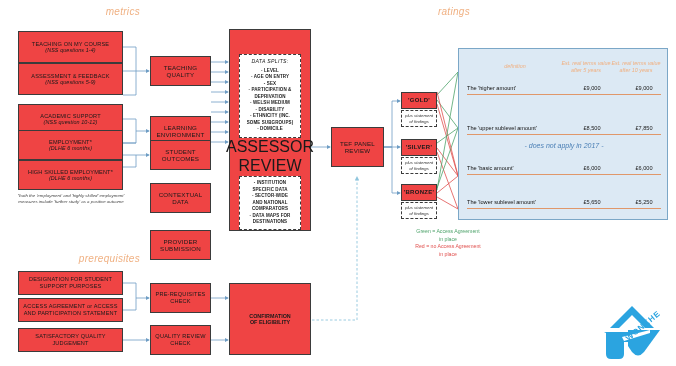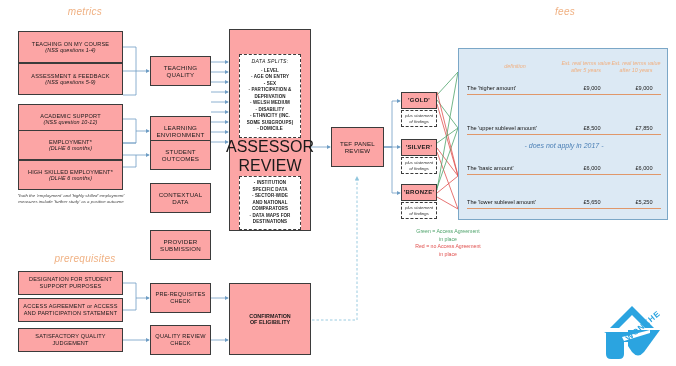--- a/index.html
+++ b/index.html
@@ -1,24 +1,24 @@
 <!DOCTYPE html>
 <html><head>
 <meta charset="utf-8">
 <style>
   html,body{margin:0;padding:0;background:#ffffff;}
   body{width:676px;height:366px;position:relative;overflow:hidden;
        font-family:"Liberation Sans",sans-serif;color:#1a1a1a;}
   #stage{position:absolute;left:0;top:0;width:676px;height:366px;}
 
   .col-head{position:absolute;color:#f0b183;font-style:italic;font-size:10px;
-            letter-spacing:.3px;text-align:center;white-space:nowrap;}
+            letter-spacing:.3px;text-align:right;white-space:nowrap;}
 
   .box{position:absolute;box-sizing:border-box;border:1px solid #3b3b3b;
-       background:#fca5a5;display:flex;flex-direction:column;align-items:center;
+       background:#ef4444;display:flex;flex-direction:column;align-items:center;
        justify-content:center;text-align:center;line-height:1.18;}
   .box .l1{font-size:5.6px;letter-spacing:.15px;}
   .box .l2{font-size:5.4px;font-style:italic;letter-spacing:.1px;}
   .box.mid{font-size:6.2px;letter-spacing:.2px;}
 
   .dashbox{position:absolute;box-sizing:border-box;border:1px dashed #3b3b3b;
            background:#fff;display:flex;flex-direction:column;align-items:center;
            justify-content:center;text-align:center;line-height:1.25;}
 
   .note{position:absolute;font-size:4.4px;font-style:italic;color:#444;
@@ -53,21 +53,21 @@
   .logo-text{position:absolute;left:624px;top:336px;font-size:8px;font-weight:bold;
              color:#2ba4e0;transform:rotate(-40deg);transform-origin:left top;
              letter-spacing:1px;}
 </style>
 </head>
 <body>
 
 <div id="stage">
 
   <div class="col-head" style="left:30px;top:6px;width:110px;">metrics</div>
-  <div class="col-head" style="left:510px;top:6px;width:110px;">fees</div>
+  <div class="col-head" style="left:360px;top:6px;width:110px;">ratings</div>
   <div class="col-head" style="left:30px;top:253px;width:110px;">prerequisites</div>
 
   <svg class="wires">
     <defs>
       <marker id="ah" markerWidth="5" markerHeight="5" refX="4" refY="2.5" orient="auto">
         <path d="M0,0 L5,2.5 L0,5 z" fill="#6e9dc4"></path>
       </marker>
       <marker id="ahd" markerWidth="5" markerHeight="5" refX="4" refY="2.5" orient="auto">
         <path d="M0,0 L5,2.5 L0,5 z" fill="#8fc5dd"></path>
       </marker>

